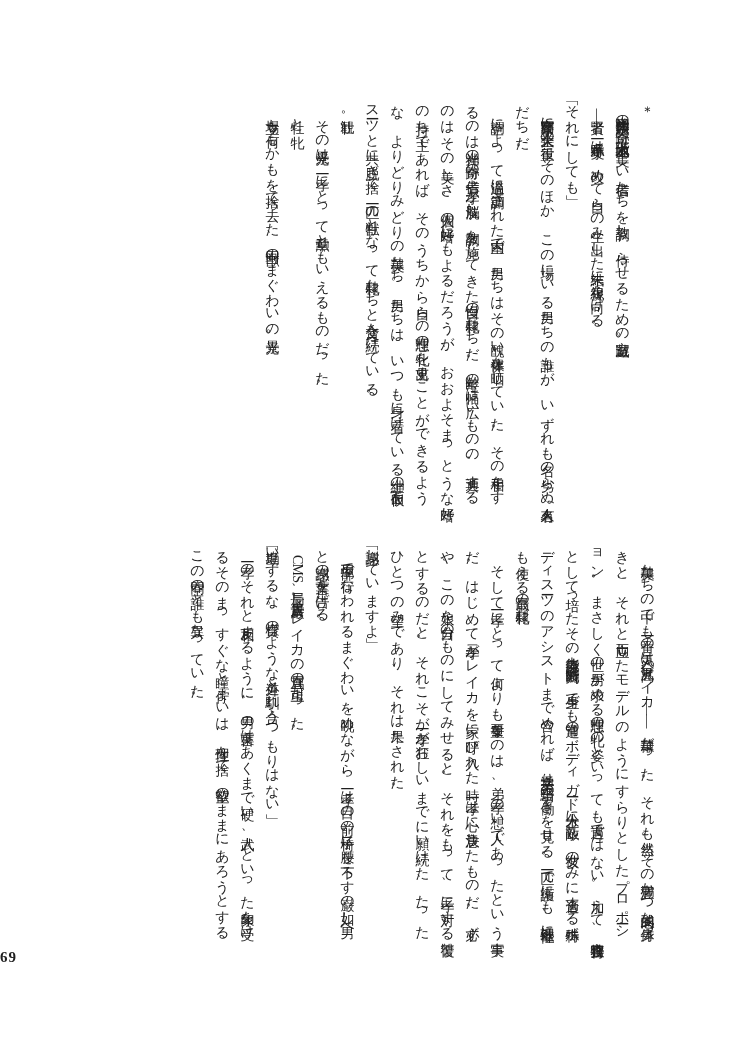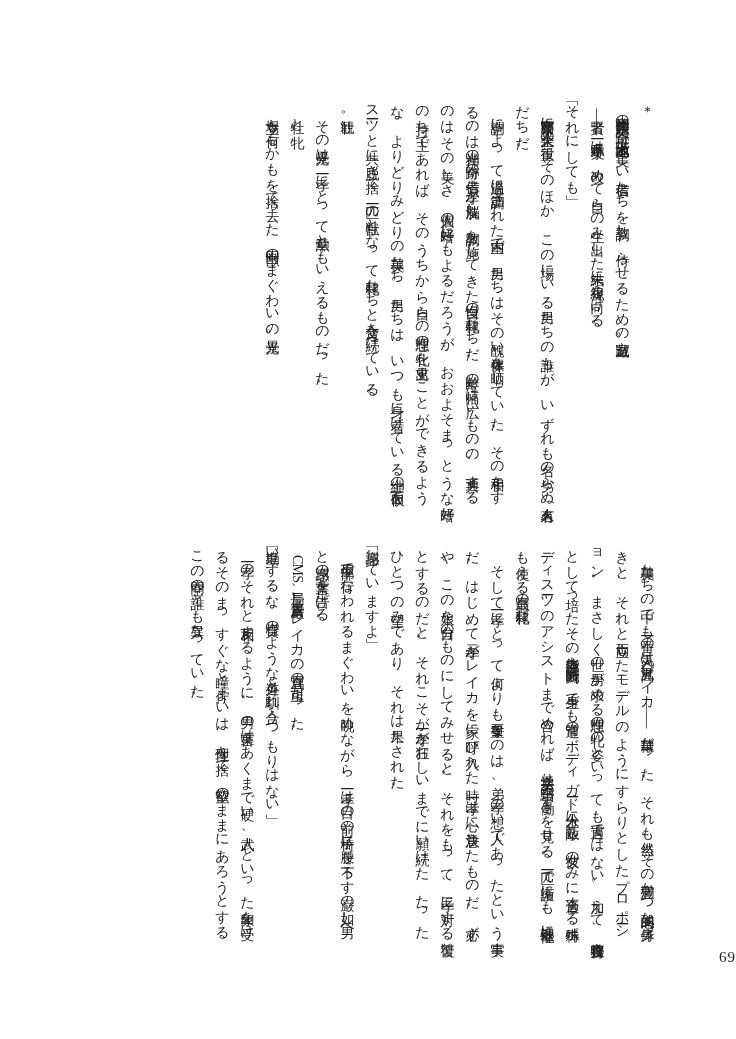--- a/index.html
+++ b/index.html
@@ -35,24 +35,25 @@
   .star {
     padding-top: 70px;   
     margin-left: 46px;   
     letter-spacing: 0;
   }
   .page-number {
     position: absolute;
     top: 949px;
     left: 0;
     width: 736px;
-    text-align: right;
+    text-align: left;
     color: #1f1f1f;
     font-size: 15px;
     letter-spacing: 1px;
+    font-weight: bold;
   }
 </style>
 </head>
 <body>
 
 <div class="page">
 
   <section class="text-block top-block">
     <p class="star">＊</p>
     <p class="indent">宗教団体神光の奇跡の本拠地下六階。美しい信者たちを調教し、侍らせるための遊戯室。</p>

